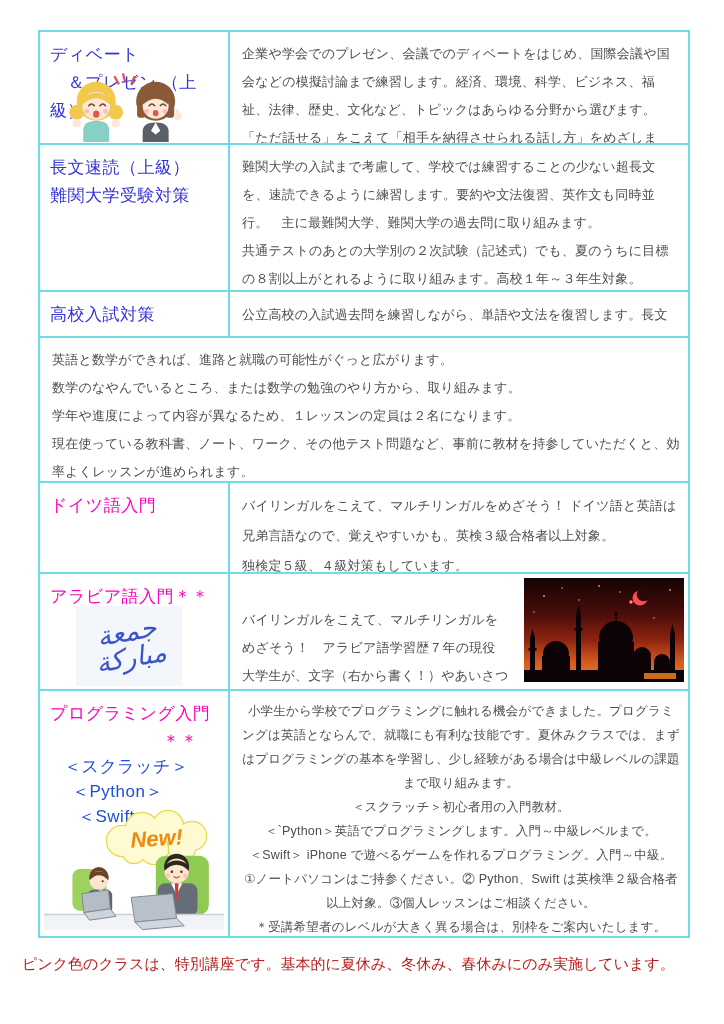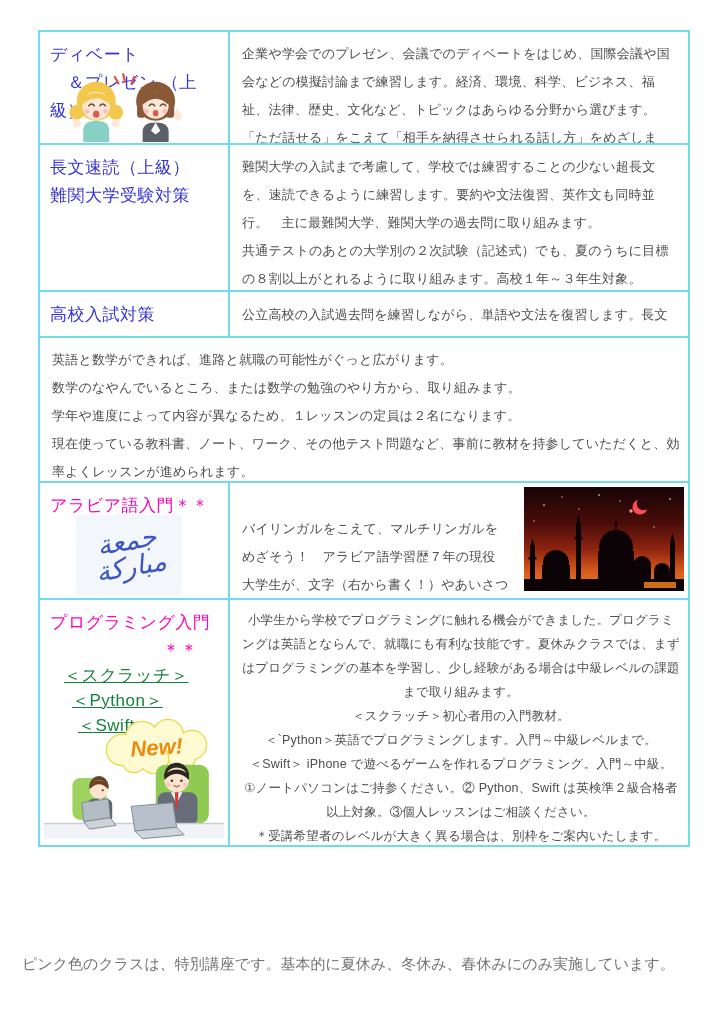--- a/index.html
+++ b/index.html
@@ -20,25 +20,25 @@
   .desc.narrow{width:296px;margin-top:24px;}
   .h1{height:113px}.h2{height:147px}.h3{height:46px}.h4{height:145px}
   .h5{height:91px}.h6{height:117px}.h7{height:245px}
   .illus-women{position:absolute;left:10px;top:32px;}
   .callig{position:absolute;left:36px;top:32px;width:106px;height:80px;background:#f3f7fc;
       display:flex;align-items:center;justify-content:center;}
   .callig span{font-size:27px;line-height:.95;color:#3a55c8;transform:rotate(-10deg);
       direction:rtl;text-align:center;font-style:italic;}
   .mosque{position:absolute;right:4px;top:4px;width:160px;height:104px;}
   .prog-stars{font-size:18px;color:#ff00bb;text-align:right;padding-right:26px;line-height:26px;}
-  .prog-opt{font-size:17px;color:#15803d;line-height:25px;letter-spacing:.5px;text-decoration:underline;}
+  .prog-opt{font-size:17px;color:#1d4ed8;line-height:25px;letter-spacing:.5px;}
   .o1{padding-left:14px}.o2{padding-left:22px}.o3{padding-left:28px}
   .new-badge{position:absolute;left:52px;top:112px;}
   .illus-men{position:absolute;left:4px;bottom:1px;}
-  .footer{position:absolute;left:22px;top:954px;font-size:15px;line-height:20px;color:#737373;}
+  .footer{position:absolute;left:22px;top:954px;font-size:15px;line-height:20px;color:#b91c1c;}
 </style>
 </head>
 <body>
 
 <div class="page">
 
   <div class="course-table">
 
     <div class="row h1">
       <div class="lc">
@@ -112,20 +112,29 @@
 
     <div class="row h4">
       <div class="rc">
         <div class="desc">英語と数学ができれば、進路と就職の可能性がぐっと広がります。
 数学のなやんでいるところ、または数学の勉強のやり方から、取り組みます。
 学年や進度によって内容が異なるため、１レッスンの定員は２名になります。
 現在使っている教科書、ノート、ワーク、その他テスト問題など、事前に教材を持参していただくと、効率よくレッスンが進められます。</div>
       </div>
     </div>
 
+    <div class="row h5">
+      <div class="lc">
+        <div class="title pink">ドイツ語入門</div>
+      </div>
+      <div class="rc">
+        <div class="desc" style="line-height:30px">バイリンガルをこえて、マルチリンガルをめざそう！ ドイツ語と英語は兄弟言語なので、覚えやすいかも。英検３級合格者以上対象。
+独検定５級、４級対策もしています。</div>
+      </div>
+    </div>
 
     <div class="row h6">
       <div class="lc">
         <div class="title pink">アラビア語入門＊＊</div>
         <div class="callig">
           <span>جمعة مباركة</span>
         </div>
       </div>
       <div class="rc">
         <div class="desc narrow">バイリンガルをこえて、マルチリンガルを

